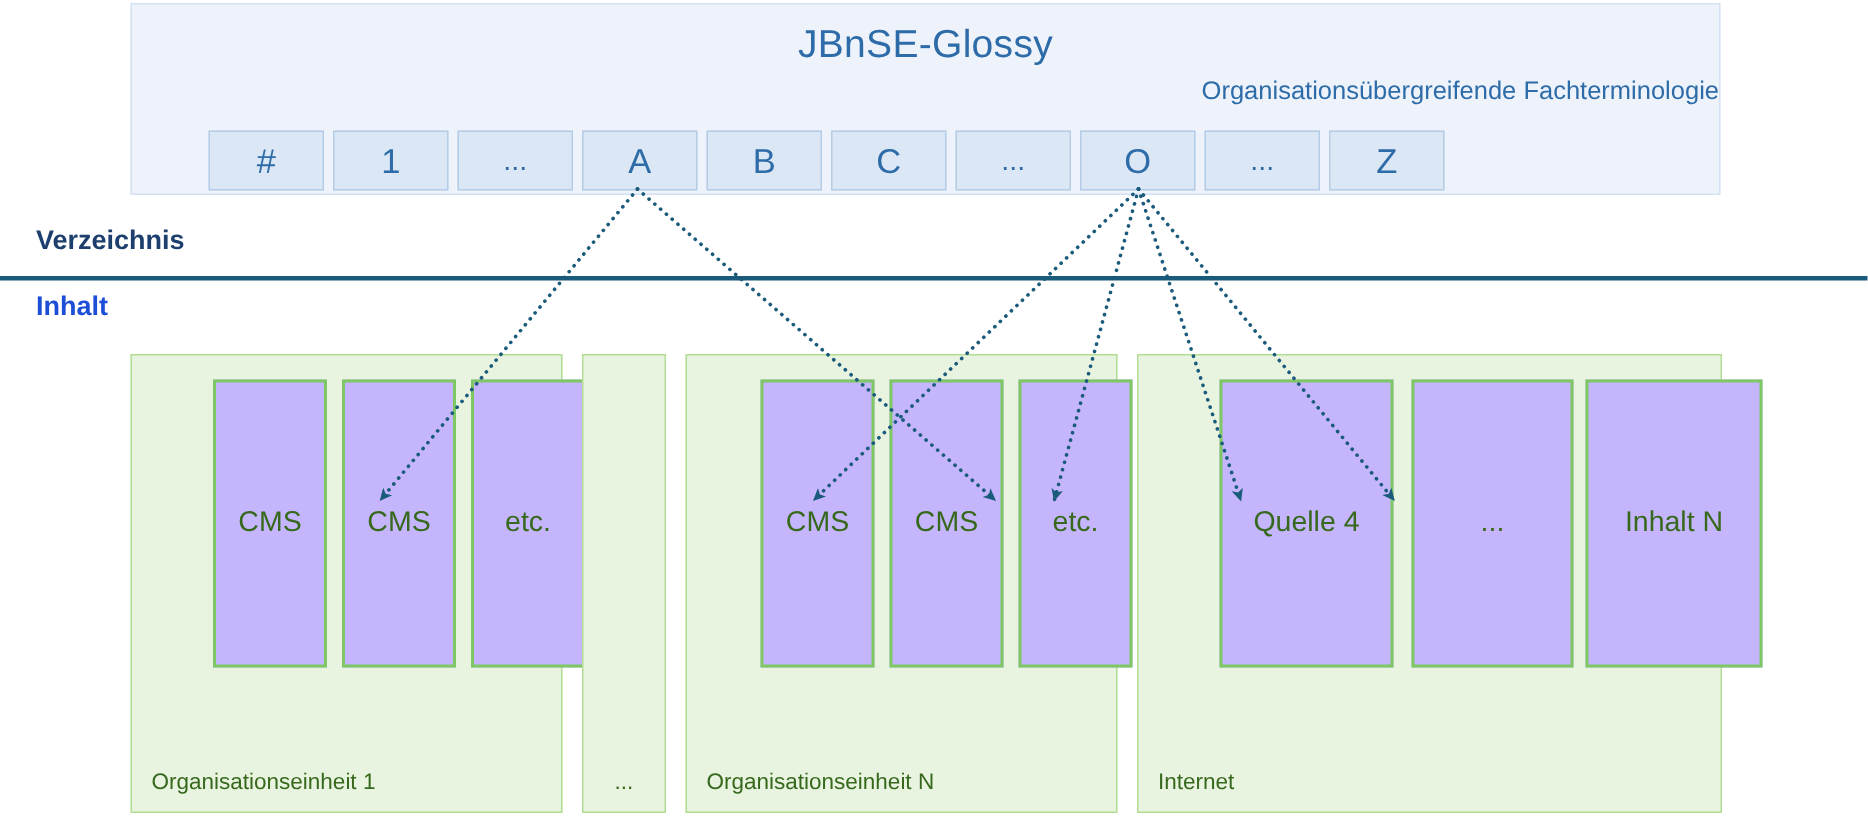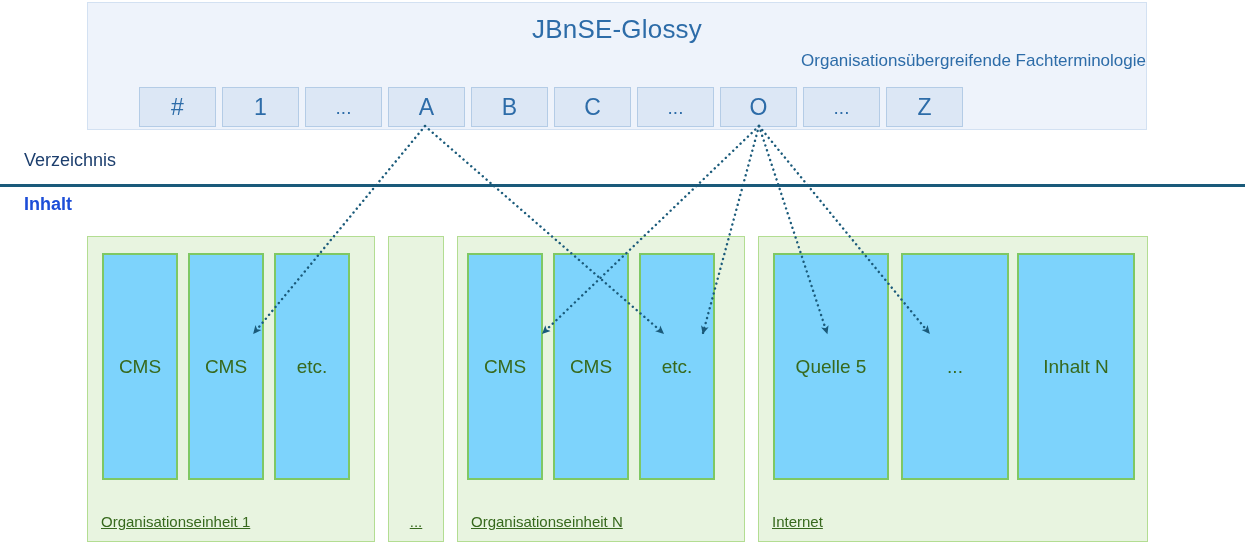--- a/index.html
+++ b/index.html
@@ -68,21 +68,21 @@
     cursor: pointer;
   }
   .letter-btn.ellipsis { font-size: 19px; }
 
   
   #label-verzeichnis {
     position: absolute;
     left: 24px;
     top: 150px;
     font-size: 18px;
-    font-weight: normal;
+    font-weight: bold;
     color: #1d3f6e;
   }
   #divider {
     position: absolute;
     left: 0;
     top: 184px;
     width: 1245px;
     height: 3px;
     background: #1a5a7a;
   }
@@ -114,39 +114,39 @@
   .group-items {
     position: absolute;
     left: 0;
     top: 0;
     width: 100%;
     height: 100%;
   }
   .item-box {
     position: absolute;
     top: 16px;
-    height: 227px;
-    box-sizing: border-box;
-    background: #7dd3fc;
+    height: 192px;
+    box-sizing: border-box;
+    background: #c4b5fd;
     border: 2px solid #7ec864;
     display: flex;
     align-items: center;
     justify-content: center;
     color: #37691d;
     font-size: 19px;
+    margin-left: 40px;
   }
   .item-box.placeholder { font-size: 19px; }
   .group-label {
     position: absolute;
     left: 13px;
     bottom: 11px;
     font-size: 15px;
     color: #37691d;
     white-space: nowrap;
-    text-decoration: underline;
   }
   .group-label.center {
     left: 0;
     width: 100%;
     text-align: center;
   }
 
   
   #arrows {
     position: absolute;
@@ -197,21 +197,21 @@
     <div class="group" style="left: 457px; width: 288px;">
       <div class="group-items">
         <div class="item-box" style="left: 9px; width: 76px;">CMS</div>
         <div class="item-box" style="left: 95px; width: 76px;">CMS</div>
         <div class="item-box" style="left: 181px; width: 76px;">etc.</div>
       </div>
       <div class="group-label">Organisationseinheit N</div>
     </div>
     <div class="group" style="left: 758px; width: 390px;">
       <div class="group-items">
-        <div class="item-box" style="left: 14px; width: 116px;">Quelle 5</div>
+        <div class="item-box" style="left: 14px; width: 116px;">Quelle 4</div>
         <div class="item-box placeholder" style="left: 142px; width: 108px;">...</div>
         <div class="item-box" style="left: 258px; width: 118px;">Inhalt N</div>
       </div>
       <div class="group-label">Internet</div>
     </div>
   </div>
 
 <svg id="arrows" viewBox="0 0 1245 548">
   <defs>
     <marker id="ah" markerWidth="9" markerHeight="9" refX="7" refY="4.5" orient="auto" markerUnits="userSpaceOnUse">

